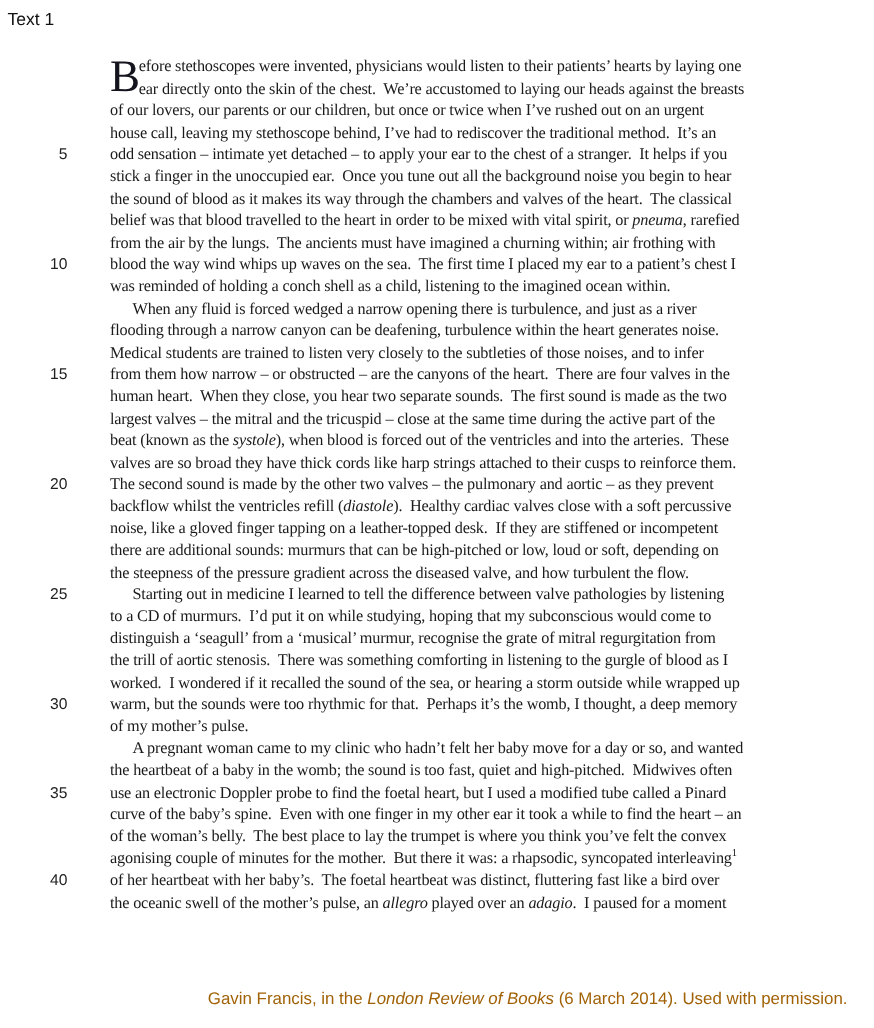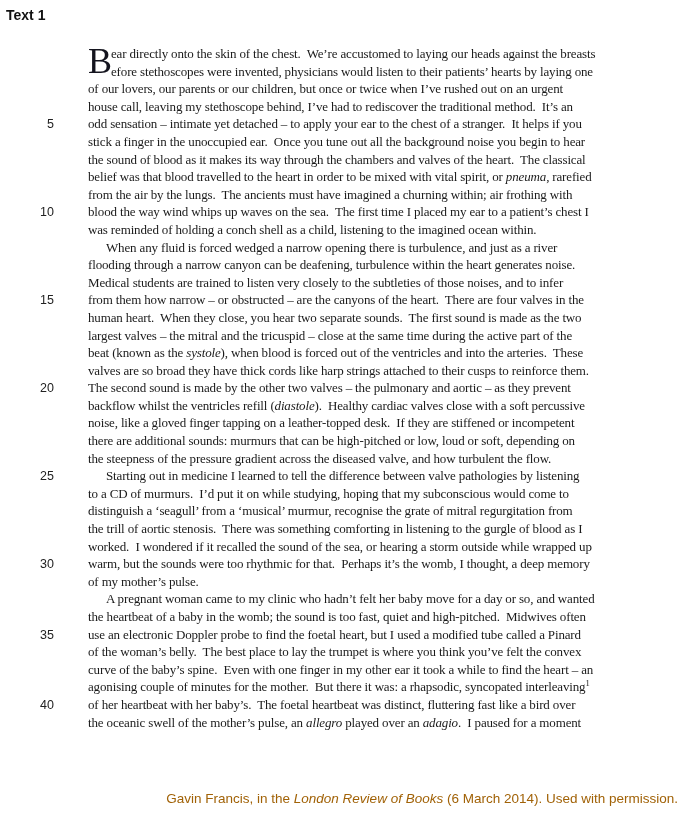--- a/index.html
+++ b/index.html
@@ -10,21 +10,21 @@
     background: #ffffff;
     color: #1a1a1a;
     font-family: "Liberation Serif", serif;
     overflow: hidden;
   }
   .doc-label {
     position: absolute;
     left: 6px;
     top: 7px;
     font-family: "Liberation Sans", sans-serif;
-    font-weight: bold;
+    font-weight: normal;
     font-size: 14px;
     color: #111111;
   }
   .passage {
     position: absolute;
     left: 38px;
     top: 44px;
     width: 650px;
   }
   .line-row {
@@ -78,22 +78,22 @@
 </style>
 </head>
 <body>
 
 <div class="page">
   <div class="doc-label">Text 1</div>
 
   <div class="passage">
     <span class="drop-cap">B</span>
     <div>
+        <div class="line-row"><span class="line-num"></span><span class="line-text dropcap-pad"><span>efore stethoscopes were invented, physicians would listen to their patients’ hearts by laying one</span></span></div>
         <div class="line-row"><span class="line-num"></span><span class="line-text dropcap-pad"><span>ear directly onto the skin of the chest.  We’re accustomed to laying our heads against the breasts</span></span></div>
-        <div class="line-row"><span class="line-num"></span><span class="line-text dropcap-pad"><span>efore stethoscopes were invented, physicians would listen to their patients’ hearts by laying one</span></span></div>
         <div class="line-row"><span class="line-num"></span><span class="line-text"><span>of our lovers, our parents or our children, but once or twice when I’ve rushed out on an urgent</span></span></div>
         <div class="line-row"><span class="line-num"></span><span class="line-text"><span>house call, leaving my stethoscope behind, I’ve had to rediscover the traditional method.  It’s an</span></span></div>
         <div class="line-row"><span class="line-num">5</span><span class="line-text"><span>odd sensation – intimate yet detached – to apply your ear to the chest of a stranger.  It helps if you</span></span></div>
         <div class="line-row"><span class="line-num"></span><span class="line-text"><span>stick a finger in the unoccupied ear.  Once you tune out all the background noise you begin to hear</span></span></div>
         <div class="line-row"><span class="line-num"></span><span class="line-text"><span>the sound of blood as it makes its way through the chambers and valves of the heart.  The classical</span></span></div>
         <div class="line-row"><span class="line-num"></span><span class="line-text"><span>belief was that blood travelled to the heart in order to be mixed with vital spirit, or </span><span class="it">pneuma</span><span>, rarefied</span></span></div>
         <div class="line-row"><span class="line-num"></span><span class="line-text"><span>from the air by the lungs.  The ancients must have imagined a churning within; air frothing with</span></span></div>
         <div class="line-row"><span class="line-num">10</span><span class="line-text"><span>blood the way wind whips up waves on the sea.  The first time I placed my ear to a patient’s chest I</span></span></div>
         <div class="line-row"><span class="line-num"></span><span class="line-text"><span>was reminded of holding a conch shell as a child, listening to the imagined ocean within.</span></span></div>
         <div class="line-row"><span class="line-num"></span><span class="line-text indent"><span>When any fluid is forced wedged a narrow opening there is turbulence, and just as a river</span></span></div>
@@ -112,22 +112,22 @@
         <div class="line-row"><span class="line-num">25</span><span class="line-text indent"><span>Starting out in medicine I learned to tell the difference between valve pathologies by listening</span></span></div>
         <div class="line-row"><span class="line-num"></span><span class="line-text"><span>to a CD of murmurs.  I’d put it on while studying, hoping that my subconscious would come to</span></span></div>
         <div class="line-row"><span class="line-num"></span><span class="line-text"><span>distinguish a ‘seagull’ from a ‘musical’ murmur, recognise the grate of mitral regurgitation from</span></span></div>
         <div class="line-row"><span class="line-num"></span><span class="line-text"><span>the trill of aortic stenosis.  There was something comforting in listening to the gurgle of blood as I</span></span></div>
         <div class="line-row"><span class="line-num"></span><span class="line-text"><span>worked.  I wondered if it recalled the sound of the sea, or hearing a storm outside while wrapped up</span></span></div>
         <div class="line-row"><span class="line-num">30</span><span class="line-text"><span>warm, but the sounds were too rhythmic for that.  Perhaps it’s the womb, I thought, a deep memory</span></span></div>
         <div class="line-row"><span class="line-num"></span><span class="line-text"><span>of my mother’s pulse.</span></span></div>
         <div class="line-row"><span class="line-num"></span><span class="line-text indent"><span>A pregnant woman came to my clinic who hadn’t felt her baby move for a day or so, and wanted</span></span></div>
         <div class="line-row"><span class="line-num"></span><span class="line-text"><span>the heartbeat of a baby in the womb; the sound is too fast, quiet and high-pitched.  Midwives often</span></span></div>
         <div class="line-row"><span class="line-num">35</span><span class="line-text"><span>use an electronic Doppler probe to find the foetal heart, but I used a modified tube called a Pinard</span></span></div>
+        <div class="line-row"><span class="line-num"></span><span class="line-text"><span>curve of the baby’s spine.  Even with one finger in my other ear it took a while to find the heart – an</span></span></div>
         <div class="line-row"><span class="line-num"></span><span class="line-text"><span>of the woman’s belly.  The best place to lay the trumpet is where you think you’ve felt the convex</span></span></div>
-        <div class="line-row"><span class="line-num"></span><span class="line-text"><span>curve of the baby’s spine.  Even with one finger in my other ear it took a while to find the heart – an</span></span></div>
         <div class="line-row"><span class="line-num"></span><span class="line-text"><span>agonising couple of minutes for the mother.  But there it was: a rhapsodic, syncopated interleaving</span><sup class="fnote">1</sup></span></div>
         <div class="line-row"><span class="line-num">40</span><span class="line-text"><span>of her heartbeat with her baby’s.  The foetal heartbeat was distinct, fluttering fast like a bird over</span></span></div>
         <div class="line-row"><span class="line-num"></span><span class="line-text"><span>the oceanic swell of the mother’s pulse, an </span><span class="it">allegro</span><span> played over an </span><span class="it">adagio</span><span>.  I paused for a moment</span></span></div>
       </div>
   </div>
 
   <div class="footer"><span>Gavin Francis, in the </span><span class="it">London Review of Books</span><span> (6 March 2014). Used with permission.</span></div>
 </div>
 
 </body></html>

